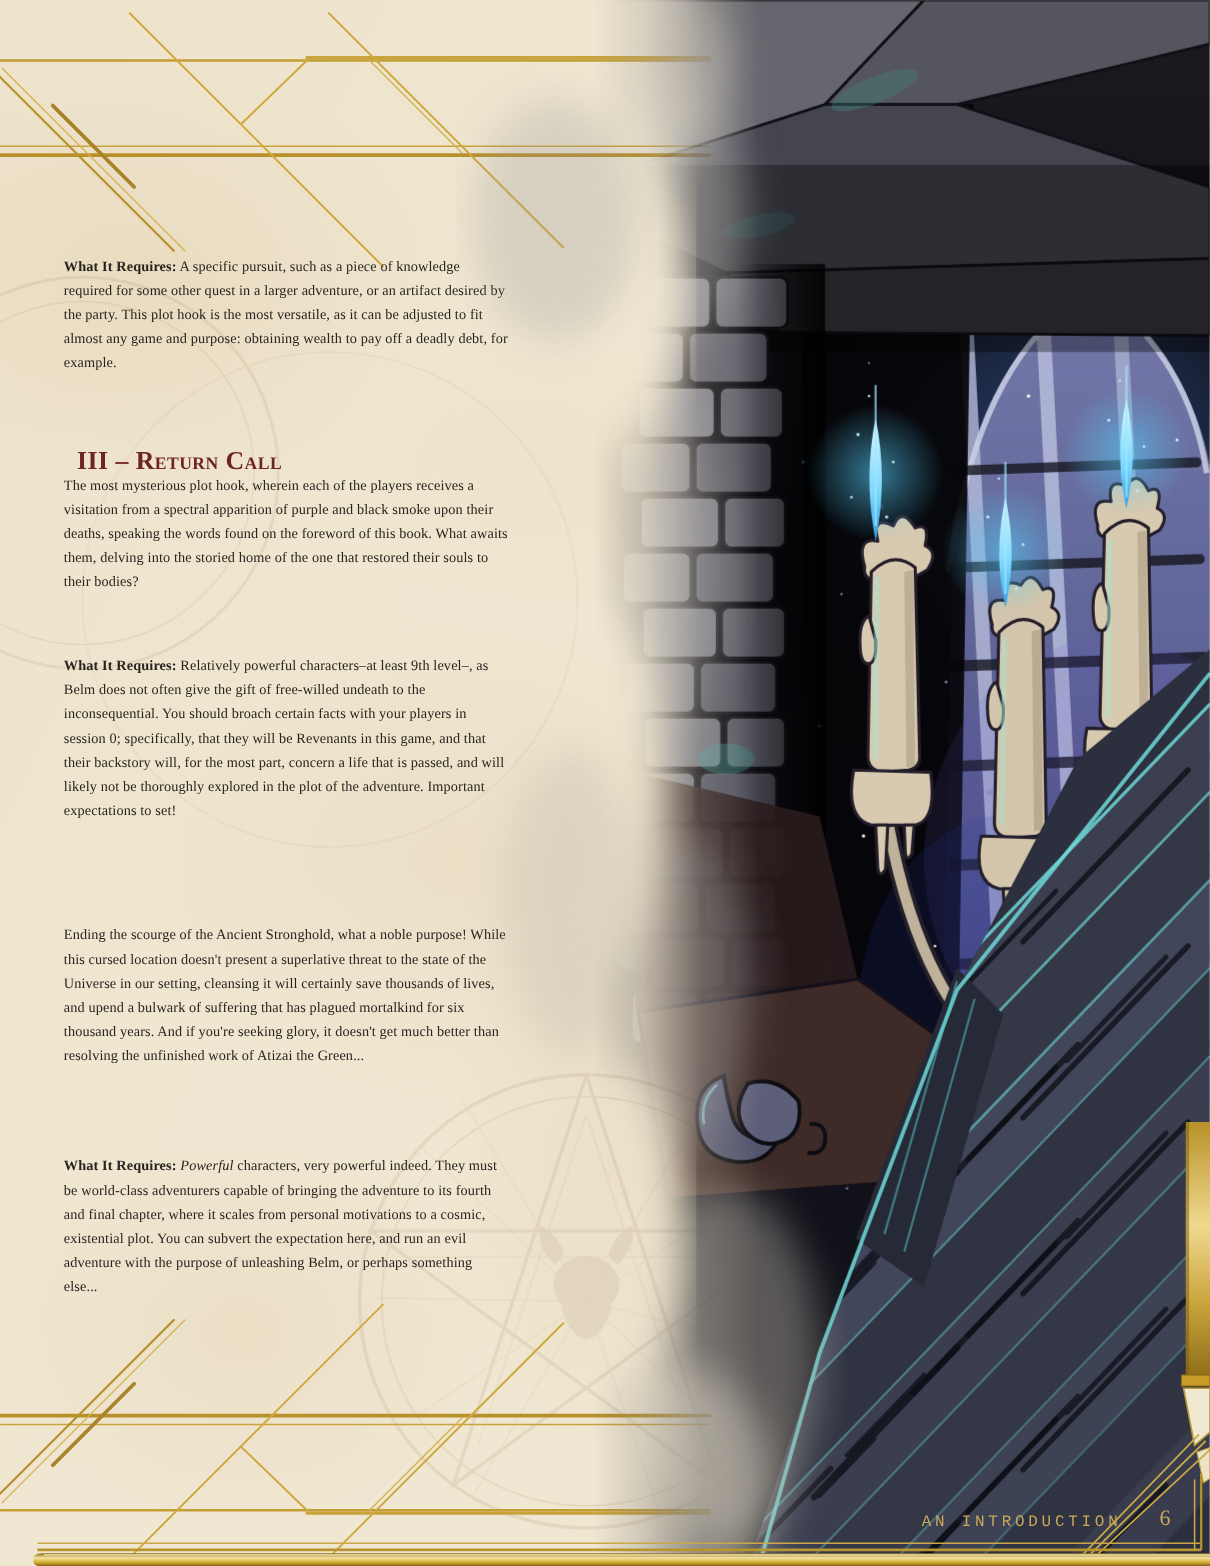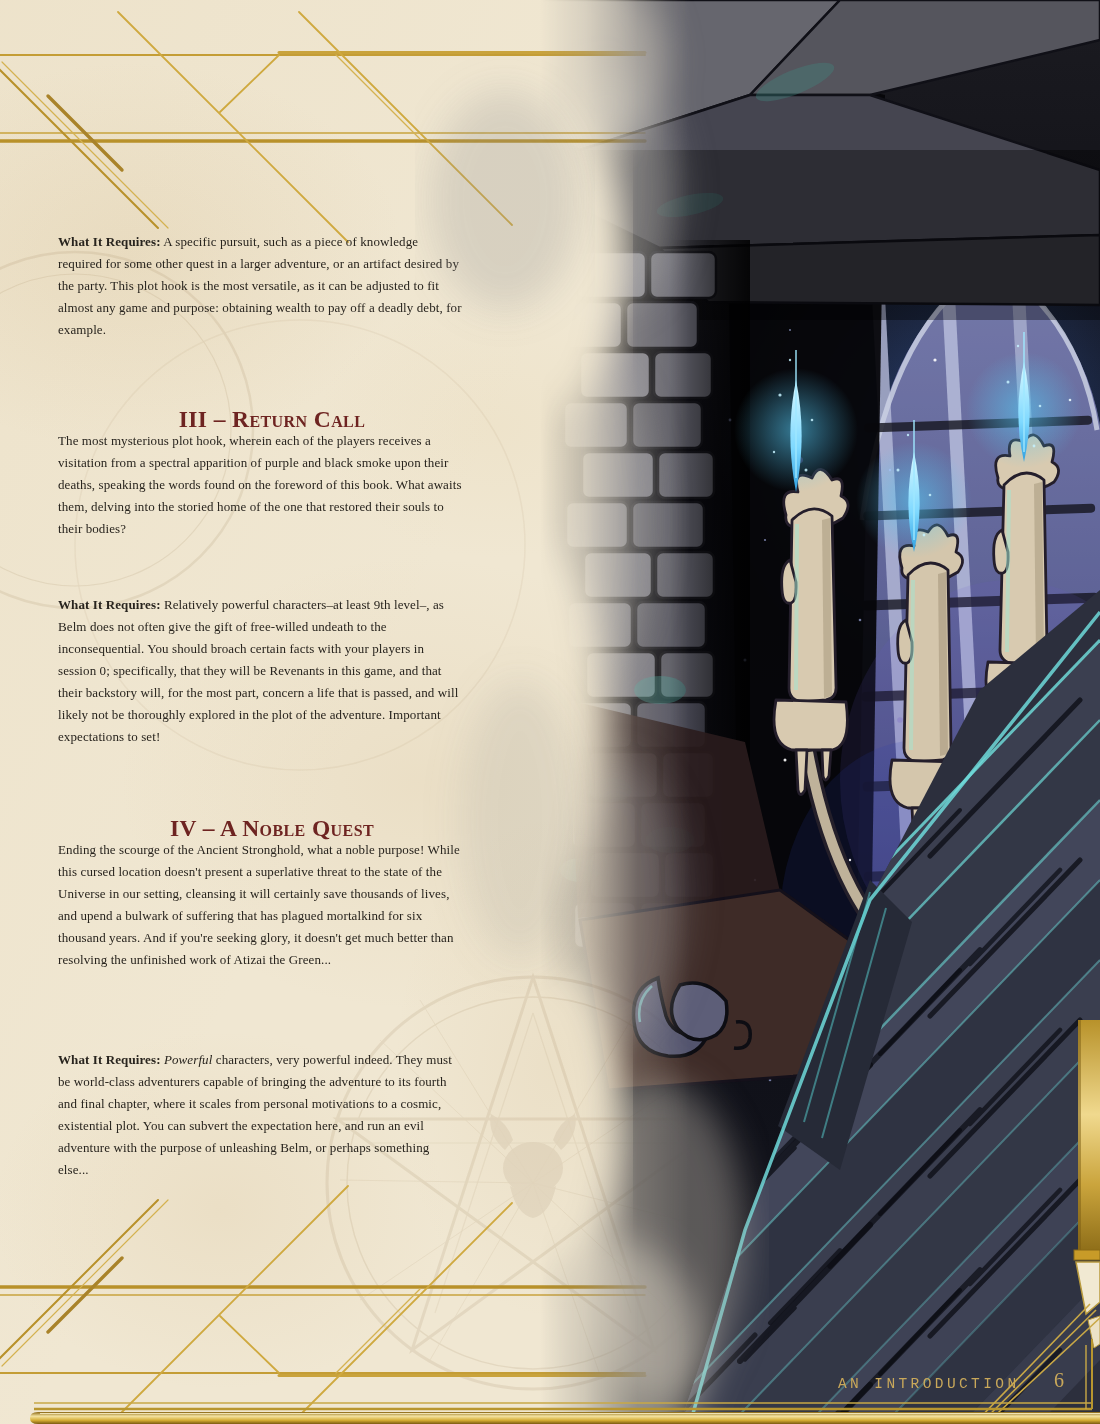--- a/index.html
+++ b/index.html
@@ -14,21 +14,21 @@
       radial-gradient(ellipse 300px 220px at 45% 30%, rgba(222,200,150,.12), transparent 60%),
       radial-gradient(ellipse 260px 420px at 50% 75%, rgba(190,158,104,.10), transparent 60%),
       linear-gradient(115deg, rgba(214,190,140,.10) 0%, rgba(0,0,0,0) 40%),
       #f0e7d2;}
   svg{position:absolute;overflow:visible;}
   .text-col{position:absolute;inset:0;color:#28241e;}
   .tblock{position:absolute;left:58px;width:404px;font-size:13px;line-height:22px;
           letter-spacing:.1px;}
   .tblock b{font-weight:700;}
   .heading{position:absolute;left:70px;width:404px;color:#6e2421;font-weight:700;
-           font-variant:small-caps;font-size:23.5px;line-height:26px;letter-spacing:.4px;text-align:center;}
+           font-variant:small-caps;font-size:23.5px;line-height:26px;letter-spacing:.4px;}
   .footer-label{position:absolute;left:838px;top:1376px;color:#c9a85a;font-size:14.5px;
                 letter-spacing:3.4px;font-variant:small-caps;font-weight:400;font-family:Liberation Mono, monospace;}
   .page-num{position:absolute;left:1054px;top:1369px;color:#c9a85a;font-size:20px;}
 </style>
 </head>
 <body>
 
 <div class="page">
   <div class="parchment"></div>
 
@@ -88,21 +88,20 @@
 
   <main class="text-col">
     <p class="tblock" style="top:218px"><b>What It Requires:</b> <span>A specific pursuit, such as a piece of knowledge required for some other quest in a larger adventure, or an artifact desired by the party. This plot hook is the most versatile, as it can be adjusted to fit almost any game and purpose: obtaining wealth to pay off a deadly debt, for example.</span></p>
 
     <h2 class="heading" style="top:386px">III – Return Call</h2>
 
     <p class="tblock" style="top:417px">The most mysterious plot hook, wherein each of the players receives a visitation from a spectral apparition of purple and black smoke upon their deaths, speaking the words found on the foreword of this book. What awaits them, delving into the storied home of the one that restored their souls to their bodies?</p>
 
     <p class="tblock" style="top:581px"><b>What It Requires:</b> <span>Relatively powerful characters–at least 9th level–, as Belm does not often give the gift of free-willed undeath to the inconsequential. You should broach certain facts with your players in session 0; specifically, that they will be Revenants in this game, and that their backstory will, for the most part, concern a life that is passed, and will likely not be thoroughly explored in the plot of the adventure. Important expectations to set!</span></p>
 
-    <h2 class="heading" style="top:795px">IV – A Noble Quest</h2>
 
     <p class="tblock" style="top:826px">Ending the scourge of the Ancient Stronghold, what a noble purpose! While this cursed location doesn't present a superlative threat to the state of the Universe in our setting, cleansing it will certainly save thousands of lives, and upend a bulwark of suffering that has plagued mortalkind for six thousand years. And if you're seeking glory, it doesn't get much better than resolving the unfinished work of Atizai the Green...</p>
 
     <p class="tblock" style="top:1036px"><b>What It Requires:</b> <i>Powerful</i> <span>characters, very powerful indeed. They must be world-class adventurers capable of bringing the adventure to its fourth and final chapter, where it scales from personal motivations to a cosmic, existential plot. You can subvert the expectation here, and run an evil adventure with the purpose of unleashing Belm, or perhaps something else...</span></p>
   </main>
 
   <svg style="left:540px;top:0" width="560" height="1424" viewBox="0 0 560 1424">
     <defs>
       <linearGradient id="mG" gradientUnits="userSpaceOnUse" x1="0" y1="0" x2="150" y2="0">
         <stop offset="0" stop-color="#000"></stop>

